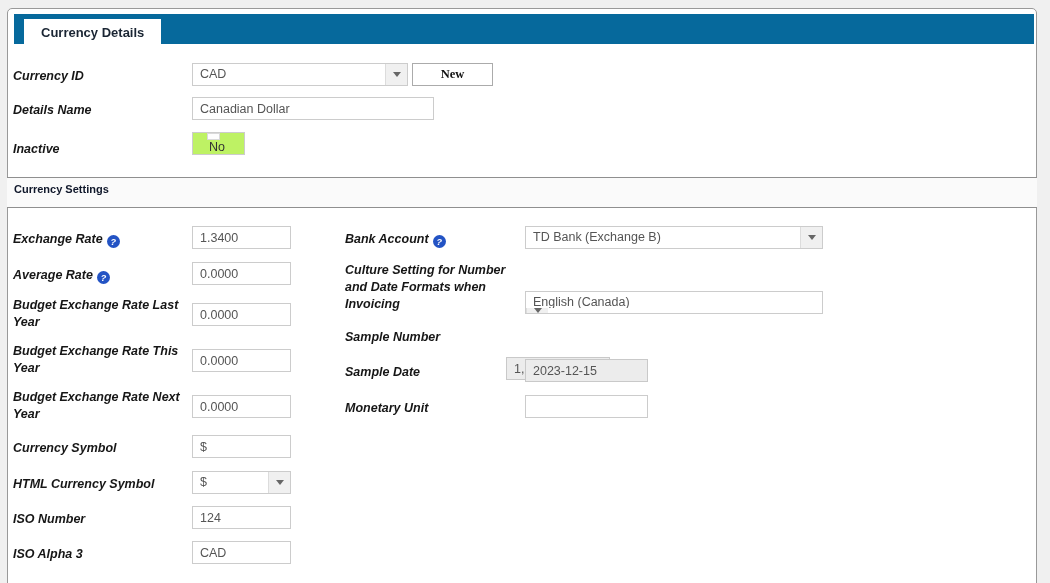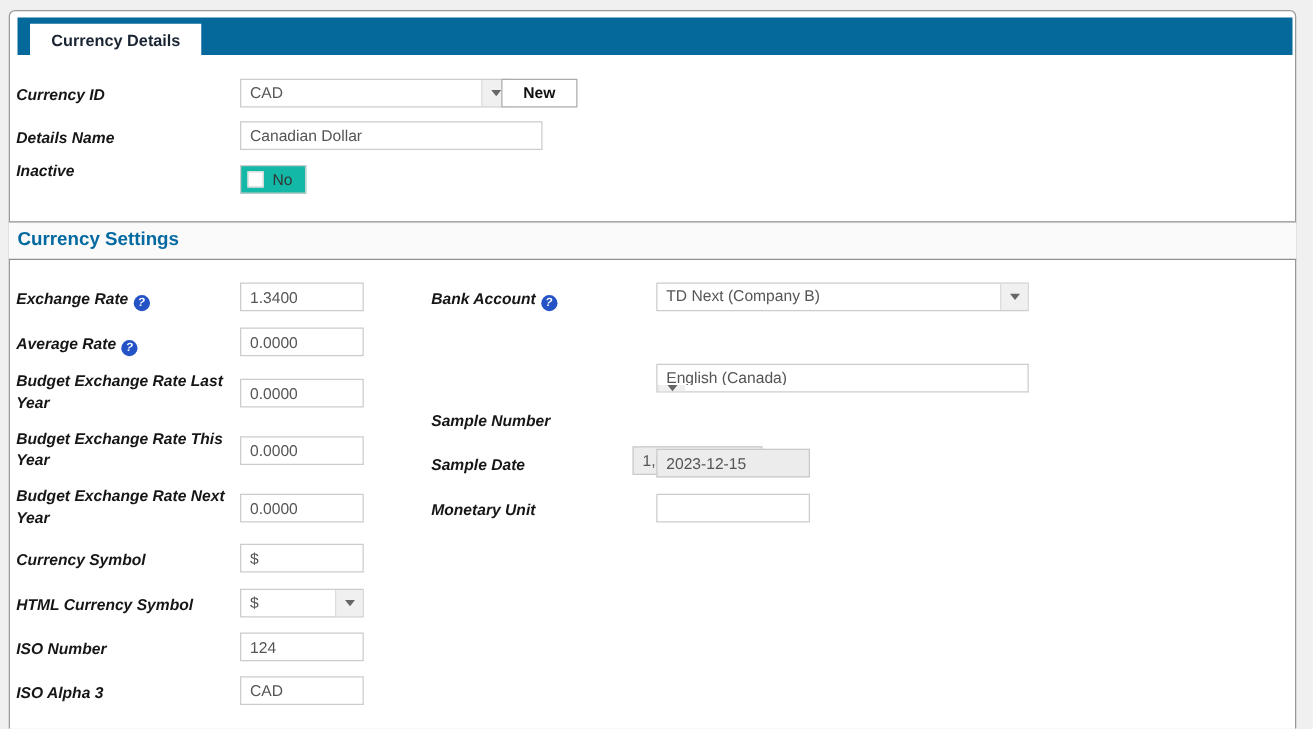--- a/index.html
+++ b/index.html
@@ -48,35 +48,35 @@
   .tri {
     width:0; height:0; border-left:4px solid transparent;
     border-right:4px solid transparent; border-top:5px solid #666666;
   }
   .btn {
     position:absolute; height:23px; background:#ffffff; border:1px solid #ababab;
     font-size:12.5px; font-weight:bold; color:#111111; text-align:center;
     line-height:21px; cursor:default;
   }
   .chkwrap {
-    position:absolute; height:23px; border:1px solid #cccccc; background:#14b8a6;
-    display:flex; align-items:center; padding:0 8px 0 5px; cursor:default;
+    position:absolute; height:23px; border:1px solid #cccccc; background:#bef264;
+    display:flex; align-items:center; padding:0 8px 0 5px; cursor:default;flex-direction:column;
   }
   .chk {
     width:13px; height:13px; border:1px solid #d9d9d9; background:#fdfdfd;
     margin-right:7px;
   }
   .chk-label { font-size:12.5px; color:#333333; }
   .section-band {
     position:absolute; left:7px; top:177px; width:1030px; height:31px;
     background:#fafafa; border-top:1px solid #8f8f8f; border-bottom:1px solid #8f8f8f;
   }
   .section-title {
-    position:absolute; left:14px; top:183px; font-size:15px; font-weight:bold;
-    color:#0369a1;
+    position:absolute; left:14px; top:183px; font-size:11px; font-weight:bold;
+    color:#0f172a;
   }
   .help {
     display:inline-block; width:13px; height:13px; border-radius:50%;
     background:#2353c4; color:#ffffff; font-size:9.5px; font-weight:bold;
     text-align:center; line-height:13px; margin-left:4px; vertical-align:-2px;
     cursor:default;
   }
 </style>
 </head>
 <body>
@@ -87,26 +87,26 @@
   <div class="titlebar"></div>
   <div class="tab">Currency Details</div>
 
   <div class="label" style="left:13px; top:68px;">Currency ID</div>
   <div class="combo" style="left:192px; top:63px; width:216px;">
     <div class="combo-text">CAD</div>
     <div class="combo-arrow">
         <span class="tri"></span>
       </div>
   </div>
-  <div class="btn" style="left:401px; top:63px; width:61px;">New</div>
+  <div class="btn" style="left:412px; top:63px; width:81px;font-family:Liberation Serif, serif;">New</div>
 
   <div class="label" style="left:13px; top:102px;">Details Name</div>
   <input class="tbox" style="left: 192px; top: 97px; width: 242px;" value="Canadian Dollar">
 
-  <div class="label" style="left:13px; top:129px;">Inactive</div>
+  <div class="label" style="left:13px; top:141px;">Inactive</div>
   <div class="chkwrap" style="left:192px; top:132px; min-width:53px;">
     <span class="chk"></span>
     <span class="chk-label">No</span>
   </div>
 
   <div class="section-band"></div>
   <div class="section-title">Currency Settings</div>
 
   <div class="label" style="left:13px; top:231px;">
     <span>Exchange Rate</span><span class="help">?</span>
@@ -141,26 +141,27 @@
   <div class="label" style="left:13px; top:511px;">ISO Number</div>
   <input class="tbox" style="left: 192px; top: 506px; width: 99px;" value="124">
 
   <div class="label" style="left:13px; top:546px;">ISO Alpha 3</div>
   <input class="tbox" style="left: 192px; top: 541px; width: 99px;" value="CAD">
 
   <div class="label" style="left:345px; top:231px;">
     <span>Bank Account</span><span class="help">?</span>
   </div>
   <div class="combo" style="left:525px; top:226px; width:298px;">
-    <div class="combo-text">TD Next (Company B)</div>
+    <div class="combo-text">TD Bank (Exchange B)</div>
     <div class="combo-arrow">
         <span class="tri"></span>
       </div>
   </div>
 
+  <div class="label" style="left:345px; top:262px; width:180px;">Culture Setting for Number and Date Formats when Invoicing</div>
   <div class="combo" style="left:525px; top:291px; width:298px;flex-direction:column;">
     <div class="combo-text">English (Canada)</div>
     <div class="combo-arrow">
         <span class="tri"></span>
       </div>
   </div>
 
   <div class="label" style="left:345px; top:329px;">Sample Number</div>
   <input class="tbox readonly" style="left: 506px; top: 324px; width: 104px; margin-top: 33px;" readonly="" value="1,500,475.25">
 

